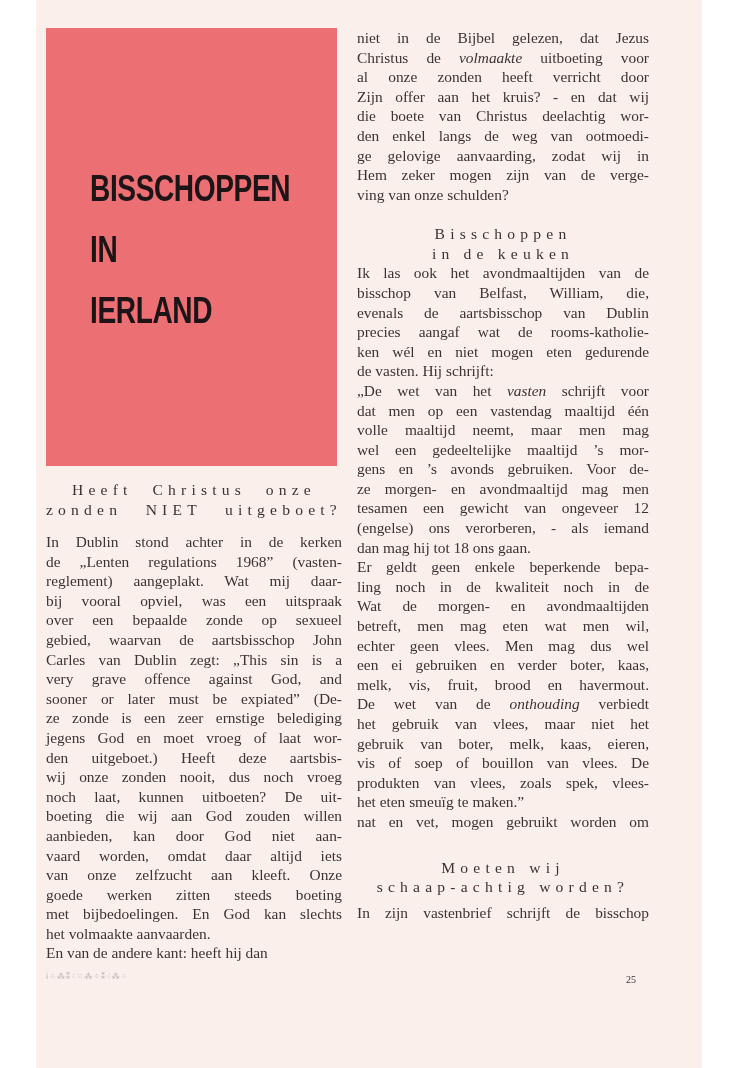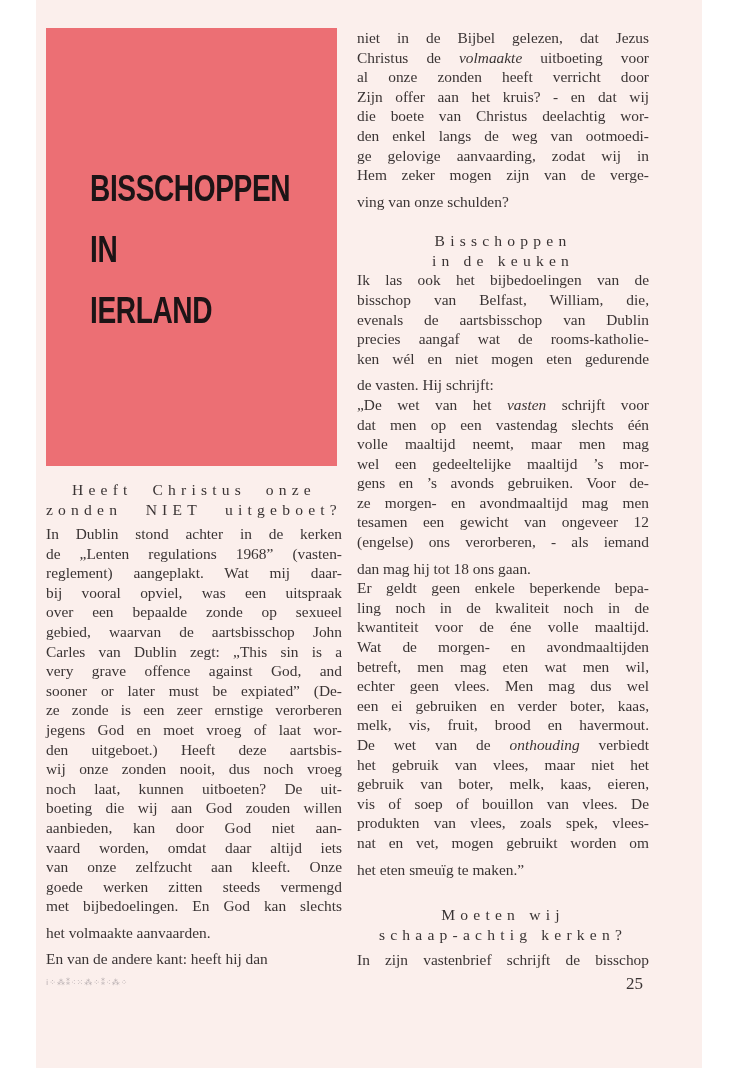--- a/index.html
+++ b/index.html
@@ -50,32 +50,32 @@
     }
     .col-left { left: 10px; top: 480px; width: 296px; }
     .col-right { left: 321px; top: 28px; width: 292px; }
     .heading {
       text-align: center;
       letter-spacing: 5.2px;
       font-size: 15.6px;
       line-height: 19.5px;
       color: #3a3434;
     }
-    .heading-left { text-align: center; margin-bottom: 5px; }
+    .heading-left { text-align: center; margin-bottom: 13px; }
     .heading-left .hl { display: block; text-align: justify; text-align-last: justify; }
     .line { display: block; text-align: justify; text-align-last: justify; white-space: nowrap; }
-    .line.last { text-align-last: left; margin-top: 7px; }
+    .line.last { text-align-last: left; }
     .spacer { height: 20px; }
     .spacer-small { height: 10px; }
     .page-number {
       position: absolute;
       left: 590px;
       top: 974px;
       font-family: "Liberation Serif", serif;
-      font-size: 17px;
+      font-size: 10px;
       color: #3a3434;
     }
     .smudge {
       position: absolute;
       left: 10px;
       top: 982px;
       width: 140px;
       height: 16px;
       font-family: "DejaVu Sans Mono", monospace;
       font-size: 8px;
@@ -106,30 +106,30 @@
     <div class="para" id="left-body">
         <span class="line">In Dublin stond achter in de kerken</span>
         <span class="line">de „Lenten regulations 1968” (vasten-</span>
         <span class="line">reglement) aangeplakt. Wat mij daar-</span>
         <span class="line">bij vooral opviel, was een uitspraak</span>
         <span class="line">over een bepaalde zonde op sexueel</span>
         <span class="line">gebied, waarvan de aartsbisschop John</span>
         <span class="line">Carles van Dublin zegt: „This sin is a</span>
         <span class="line">very grave offence against God, and</span>
         <span class="line">sooner or later must be expiated” (De-</span>
-        <span class="line">ze zonde is een zeer ernstige verorberen</span>
+        <span class="line">ze zonde is een zeer ernstige belediging</span>
         <span class="line">jegens God en moet vroeg of laat wor-</span>
         <span class="line">den uitgeboet.) Heeft deze aartsbis-</span>
         <span class="line">wij onze zonden nooit, dus noch vroeg</span>
         <span class="line">noch laat, kunnen uitboeten? De uit-</span>
         <span class="line">boeting die wij aan God zouden willen</span>
         <span class="line">aanbieden, kan door God niet aan-</span>
         <span class="line">vaard worden, omdat daar altijd iets</span>
         <span class="line">van onze zelfzucht aan kleeft. Onze</span>
-        <span class="line">goede werken zitten steeds vermengd</span>
+        <span class="line">goede werken zitten steeds boeting</span>
         <span class="line">met bijbedoelingen. En God kan slechts</span>
         <span class="line last">het volmaakte aanvaarden.</span>
         <span class="line last">En van de andere kant: heeft hij dan</span>
       </div>
     <div class="smudge" style="position:relative; left:0; top:4px;">ⅰ⁘⁂⁑⁖⁙⁂⁘⁑⁖⁂⁘</div>
   </div>
 
   <div class="col col-right">
     <div class="para" id="right-intro">
         <span class="line">niet in de Bijbel gelezen, dat Jezus</span>
@@ -141,55 +141,54 @@
         <span class="line">ge gelovige aanvaarding, zodat wij in</span>
         <span class="line">Hem zeker mogen zijn van de verge-</span>
         <span class="line last">ving van onze schulden?</span>
       </div>
     <div class="spacer"></div>
     <div class="heading">
       <div>Bisschoppen</div>
       <div>in de keuken</div>
     </div>
     <div class="para" id="right-section1">
-        <span class="line">Ik las ook het bijbedoelingen van de</span>
+        <span class="line">Ik las ook het avondmaaltijden van de</span>
         <span class="line">bisschop van Belfast, William, die,</span>
         <span class="line">evenals de aartsbisschop van Dublin</span>
         <span class="line">precies aangaf wat de rooms-katholie-</span>
         <span class="line">ken wél en niet mogen eten gedurende</span>
         <span class="line last">de vasten. Hij schrijft:</span>
         <span class="line"><span>„De wet van het </span><em>vasten</em><span> schrijft voor</span></span>
-        <span class="line">dat men op een vastendag slechts één</span>
+        <span class="line">dat men op een vastendag maaltijd één</span>
         <span class="line">volle maaltijd neemt, maar men mag</span>
         <span class="line">wel een gedeeltelijke maaltijd ’s mor-</span>
         <span class="line">gens en ’s avonds gebruiken. Voor de-</span>
         <span class="line">ze morgen- en avondmaaltijd mag men</span>
         <span class="line">tesamen een gewicht van ongeveer 12</span>
         <span class="line">(engelse) ons verorberen, - als iemand</span>
         <span class="line last">dan mag hij tot 18 ons gaan.</span>
         <span class="line">Er geldt geen enkele beperkende bepa-</span>
         <span class="line">ling noch in de kwaliteit noch in de</span>
-        <span class="line">kwantiteit voor de éne volle maaltijd.</span>
         <span class="line">Wat de morgen- en avondmaaltijden</span>
         <span class="line">betreft, men mag eten wat men wil,</span>
         <span class="line">echter geen vlees. Men mag dus wel</span>
         <span class="line">een ei gebruiken en verder boter, kaas,</span>
         <span class="line">melk, vis, fruit, brood en havermout.</span>
         <span class="line"><span>De wet van de </span><em>onthouding</em><span> verbiedt</span></span>
         <span class="line">het gebruik van vlees, maar niet het</span>
         <span class="line">gebruik van boter, melk, kaas, eieren,</span>
         <span class="line">vis of soep of bouillon van vlees. De</span>
         <span class="line">produkten van vlees, zoals spek, vlees-</span>
+        <span class="line last">het eten smeuïg te maken.”</span>
         <span class="line">nat en vet, mogen gebruikt worden om</span>
-        <span class="line last">het eten smeuïg te maken.”</span>
       </div>
     <div class="spacer" style="height:26px;"></div>
     <div class="heading">
       <div>Moeten wij</div>
-      <div>schaap-achtig kerken?</div>
+      <div>schaap-achtig worden?</div>
     </div>
     <div class="spacer-small" style="height:6px;"></div>
     <div class="para" id="right-section2">
         <span class="line">In zijn vastenbrief schrijft de bisschop</span>
       </div>
   </div>
 
   <div class="page-number">25</div>
 </div>
 

